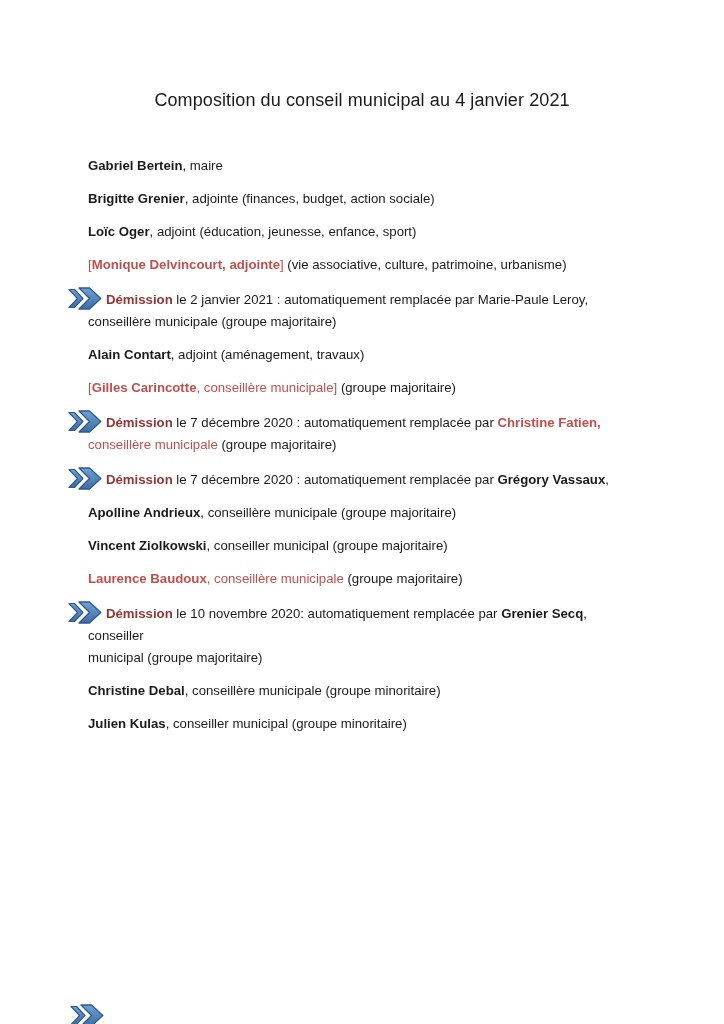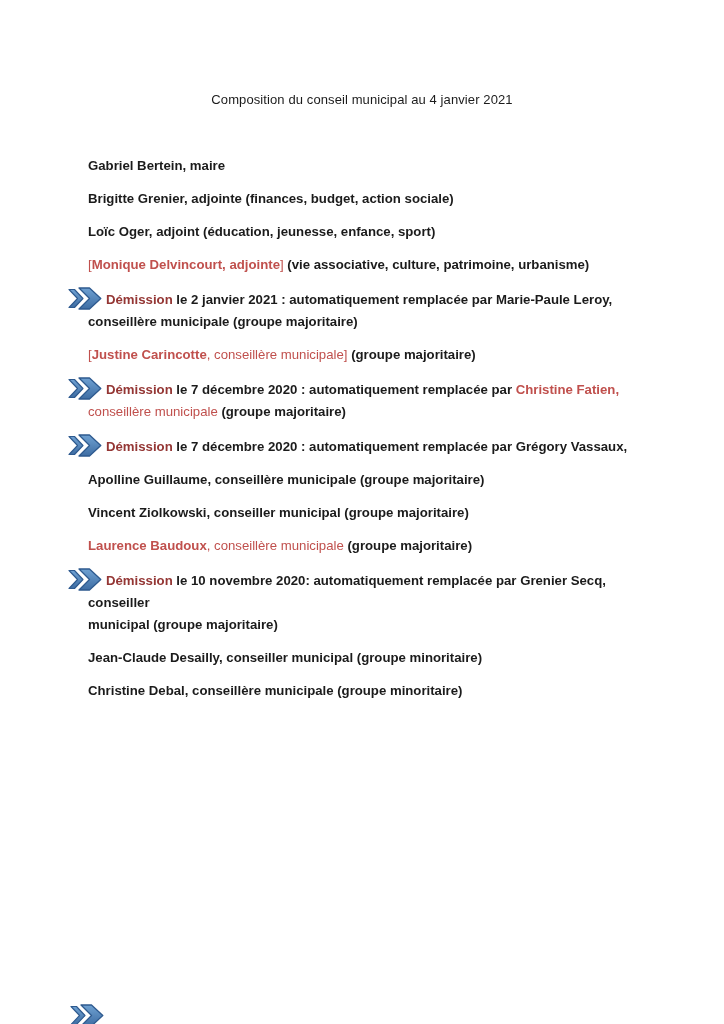--- a/index.html
+++ b/index.html
@@ -9,21 +9,21 @@
     background:#ffffff;
     overflow:hidden;
     font-family:"Liberation Sans",sans-serif;
     color:var(--ink,#1b1b1b);
   }
   .doc-title{
     position:absolute;
     top:86px;left:0;right:0;
     margin:0;
     text-align:center;
-    font-size:13px;
+    font-size:18px;
     font-weight:400;
     line-height:28px;
     color:var(--ink,#1b1b1b);
     letter-spacing:0.1px;
   }
   .content{
     position:absolute;
     top:155px;left:0;right:0;
     padding:0 78px 0 88px;
   }
@@ -33,21 +33,21 @@
     line-height:22px;
   }
   .entry.demission{
     text-indent:-20px;
   }
   .arrow{
     vertical-align:-6px;
     margin-right:4px;
   }
   .s-bold{font-weight:700;}
-  .s-normal{font-weight:700;}
+  .s-normal{font-weight:400;}
   .s-red{color:var(--red,#C0504D);}
   .s-red-bold{color:var(--red,#C0504D);font-weight:700;}
   .s-demission{color:var(--dkred,#943634);font-weight:700;}
   .bottom-arrow{
     position:absolute;
     left:70px;
     top:1004px;
   }
 </style>
 </head>
@@ -63,56 +63,57 @@
       <p class="entry demission"><svg class="arrow " width="34" height="23" viewBox="0 0 34 23">
           <defs>
             <linearGradient id="agrad1" x1="0" y1="0" x2="0" y2="1">
               <stop offset="0" stop-color="#6FA1D2"></stop>
               <stop offset="1" stop-color="#3E6DA3"></stop>
             </linearGradient>
           </defs>
           <polygon points="1,2.5 6.5,2.5 15,11.5 6.5,20.5 1,20.5 9.5,11.5" fill="url(#agrad1)" stroke="#2E5A8F" stroke-width="1.1" stroke-linejoin="round"></polygon>
           <polygon points="11,1 21.5,1 32.8,11.5 21.5,22 11,22 21.5,11.5" fill="url(#agrad1)" stroke="#2E5A8F" stroke-width="1.3" stroke-linejoin="round"></polygon>
         </svg><span class="s-demission">Démission</span><span class="s-normal"> le 2 janvier 2021 : automatiquement remplacée par Marie-Paule Leroy,</span><br><span class="s-normal">conseillère municipale (groupe majoritaire)</span></p>
-      <p class="entry member"><span class="s-red">[</span><span class="s-red-bold">Justine Carincotte</span><span class="s-red">, conseillère municipale]</span><span class="s-normal"> (groupe majoritaire)</span></p>
+      <p class="entry member"><span class="s-bold">Alain Contart</span><span class="s-normal">, adjoint (aménagement, travaux)</span></p>
+      <p class="entry member"><span class="s-red">[</span><span class="s-red-bold">Gilles Carincotte</span><span class="s-red">, conseillère municipale]</span><span class="s-normal"> (groupe majoritaire)</span></p>
       <p class="entry demission"><svg class="arrow " width="34" height="23" viewBox="0 0 34 23">
           <defs>
             <linearGradient id="agrad2" x1="0" y1="0" x2="0" y2="1">
               <stop offset="0" stop-color="#6FA1D2"></stop>
               <stop offset="1" stop-color="#3E6DA3"></stop>
             </linearGradient>
           </defs>
           <polygon points="1,2.5 6.5,2.5 15,11.5 6.5,20.5 1,20.5 9.5,11.5" fill="url(#agrad2)" stroke="#2E5A8F" stroke-width="1.1" stroke-linejoin="round"></polygon>
           <polygon points="11,1 21.5,1 32.8,11.5 21.5,22 11,22 21.5,11.5" fill="url(#agrad2)" stroke="#2E5A8F" stroke-width="1.3" stroke-linejoin="round"></polygon>
         </svg><span class="s-demission">Démission</span><span class="s-normal"> le 7 décembre 2020 : automatiquement remplacée par </span><span class="s-red-bold">Christine Fatien,</span><br><span class="s-red">conseillère municipale</span><span class="s-normal"> (groupe majoritaire)</span></p>
       <p class="entry demission"><svg class="arrow " width="34" height="23" viewBox="0 0 34 23">
           <defs>
             <linearGradient id="agrad3" x1="0" y1="0" x2="0" y2="1">
               <stop offset="0" stop-color="#6FA1D2"></stop>
               <stop offset="1" stop-color="#3E6DA3"></stop>
             </linearGradient>
           </defs>
           <polygon points="1,2.5 6.5,2.5 15,11.5 6.5,20.5 1,20.5 9.5,11.5" fill="url(#agrad3)" stroke="#2E5A8F" stroke-width="1.1" stroke-linejoin="round"></polygon>
           <polygon points="11,1 21.5,1 32.8,11.5 21.5,22 11,22 21.5,11.5" fill="url(#agrad3)" stroke="#2E5A8F" stroke-width="1.3" stroke-linejoin="round"></polygon>
         </svg><span class="s-demission">Démission</span><span class="s-normal"> le 7 décembre 2020 : automatiquement remplacée par </span><span class="s-bold">Grégory Vassaux</span><span class="s-normal">,</span><br></p>
-      <p class="entry member"><span class="s-bold">Apolline Guillaume</span><span class="s-normal">, conseillère municipale (groupe majoritaire)</span></p>
+      <p class="entry member"><span class="s-bold">Apolline Andrieux</span><span class="s-normal">, conseillère municipale (groupe majoritaire)</span></p>
       <p class="entry member"><span class="s-bold">Vincent Ziolkowski</span><span class="s-normal">, conseiller municipal (groupe majoritaire)</span></p>
       <p class="entry member"><span class="s-red-bold">Laurence Baudoux</span><span class="s-red">, conseillère municipale</span><span class="s-normal"> (groupe majoritaire)</span></p>
       <p class="entry demission"><svg class="arrow " width="34" height="23" viewBox="0 0 34 23">
           <defs>
             <linearGradient id="agrad4" x1="0" y1="0" x2="0" y2="1">
               <stop offset="0" stop-color="#6FA1D2"></stop>
               <stop offset="1" stop-color="#3E6DA3"></stop>
             </linearGradient>
           </defs>
           <polygon points="1,2.5 6.5,2.5 15,11.5 6.5,20.5 1,20.5 9.5,11.5" fill="url(#agrad4)" stroke="#2E5A8F" stroke-width="1.1" stroke-linejoin="round"></polygon>
           <polygon points="11,1 21.5,1 32.8,11.5 21.5,22 11,22 21.5,11.5" fill="url(#agrad4)" stroke="#2E5A8F" stroke-width="1.3" stroke-linejoin="round"></polygon>
         </svg><span class="s-demission">Démission</span><span class="s-normal"> le 10 novembre 2020: automatiquement remplacée par </span><span class="s-bold">Grenier Secq</span><span class="s-normal">, conseiller</span><br><span class="s-normal">municipal (groupe majoritaire)</span></p>
-      <p class="entry member"><span class="s-bold">Jean-Claude Desailly</span><span class="s-normal">, conseiller municipal (groupe minoritaire)</span></p>
       <p class="entry member"><span class="s-bold">Christine Debal</span><span class="s-normal">, conseillère municipale (groupe minoritaire)</span></p>
+      <p class="entry member"><span class="s-bold">Julien Kulas</span><span class="s-normal">, conseiller municipal (groupe minoritaire)</span></p>
     </div>
   <span class="bottom-arrow"><svg class="arrow bottom" width="34" height="23" viewBox="0 0 34 23">
         <defs>
           <linearGradient id="agrad5" x1="0" y1="0" x2="0" y2="1">
             <stop offset="0" stop-color="#6FA1D2"></stop>
             <stop offset="1" stop-color="#3E6DA3"></stop>
           </linearGradient>
         </defs>
         <polygon points="1,2.5 6.5,2.5 15,11.5 6.5,20.5 1,20.5 9.5,11.5" fill="url(#agrad5)" stroke="#2E5A8F" stroke-width="1.1" stroke-linejoin="round"></polygon>
         <polygon points="11,1 21.5,1 32.8,11.5 21.5,22 11,22 21.5,11.5" fill="url(#agrad5)" stroke="#2E5A8F" stroke-width="1.3" stroke-linejoin="round"></polygon>

